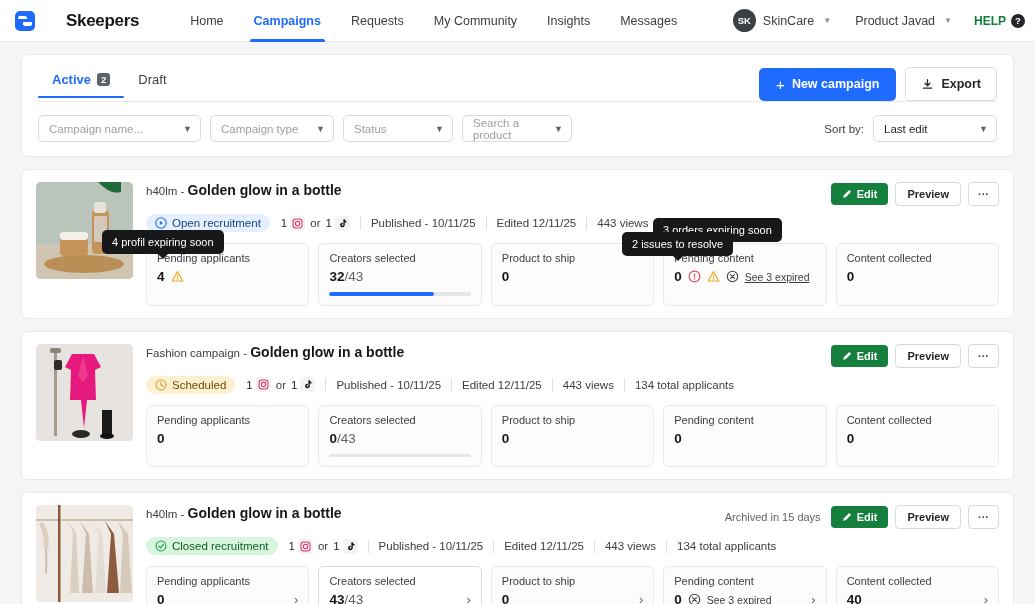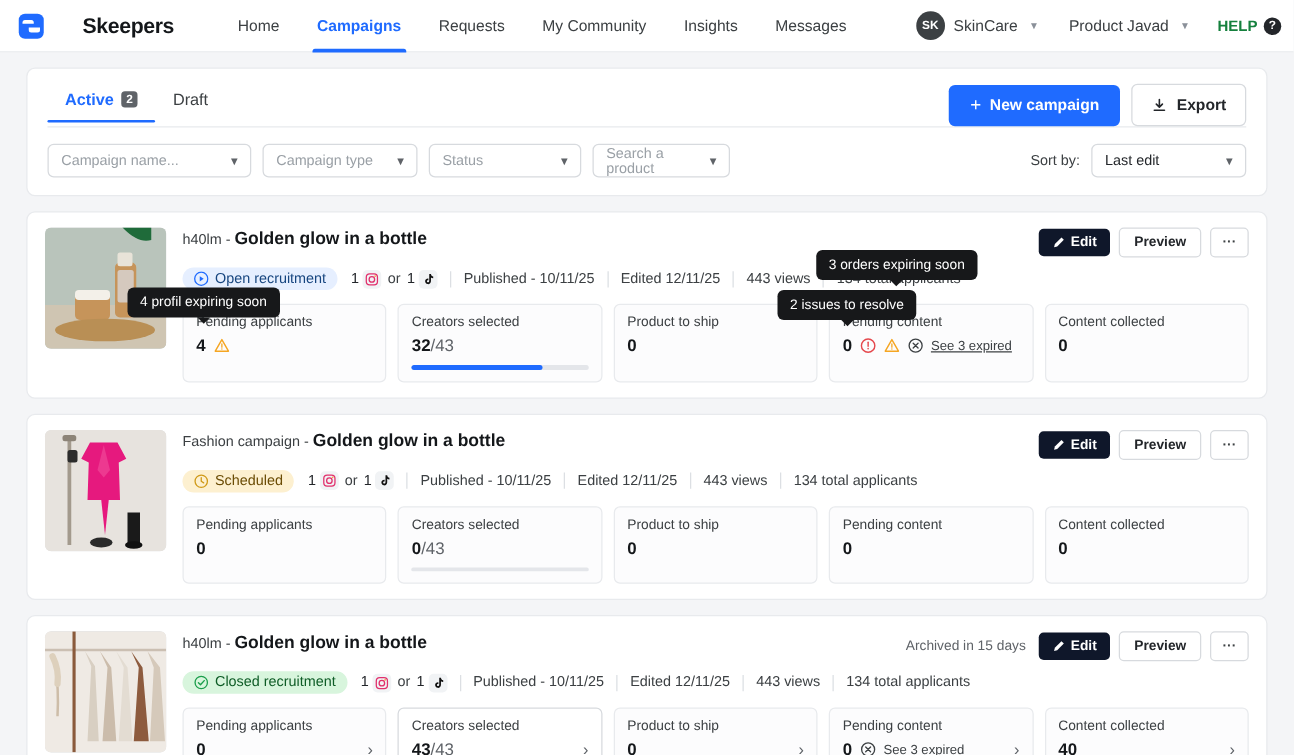--- a/index.html
+++ b/index.html
@@ -102,21 +102,21 @@
 
   .filters { display: flex; align-items: center; gap: 9px; padding-top: 13px; }
   .select {
     border: 1px solid #d7dade; border-radius: 5px; background: #fff;
     height: 27px; display: flex; align-items: center; padding: 0 8px 0 10px;
     font-size: 11.5px; color: #9aa0a6; cursor: pointer; position: relative;
   }
   .select .chev { margin-left: auto; padding-left: 14px; font-size: 9px; color: #5f6368; }
   .select.w1 { width: 163px; }
   .select.w2 { width: 124px; }
-  .select.w3 { width: 122px; }
+  .select.w3 { width: 110px; }
   .select.w4 { width: 110px; }
   .sortwrap { margin-left: auto; display: flex; align-items: center; gap: 9px; }
   .sort-label { font-size: 11.5px; color: #3c4043; }
   .select.sort { width: 124px; color: #23262a; }
 
   
   .card {
     background: #fff; border: 1px solid #e8eaed; border-radius: 7px;
     margin-top: 12px; padding: 12px 14px; display: flex; gap: 13px;
     position: relative;
@@ -126,21 +126,21 @@
     background: #ddd; overflow: hidden; position: relative;
   }
   .card-body { flex: 1; min-width: 0; }
   .card-head { display: flex; align-items: flex-start; }
   .title-line { font-size: 14px; line-height: 1.2; }
   .title-prefix { font-size: 11.5px; color: #3c4043; }
   .title-main { font-weight: bold; font-size: 14px; color: #14171a; }
   .head-actions { margin-left: auto; display: flex; align-items: center; gap: 7px; }
   .archived-note { font-size: 11px; color: #5f6368; margin-right: 3px; white-space: nowrap; }
   .btn-edit {
-    background: #0f172a; color: #fff; border: none; border-radius: 4px;
+    background: #15803d; color: #fff; border: none; border-radius: 4px;
     font-size: 11px; font-weight: bold; padding: 5px 11px;
     display: flex; align-items: center; gap: 5px; cursor: pointer; font-family: inherit;
   }
   .btn-preview {
     background: #fff; color: #23262a; border: 1px solid #d7dade; border-radius: 4px;
     font-size: 11px; font-weight: bold; padding: 5px 11px; cursor: pointer; font-family: inherit;
   }
   .btn-dots {
     background: #fff; color: #3c4043; border: 1px solid #d7dade; border-radius: 4px;
     font-size: 11px; font-weight: bold; padding: 5px 9px; cursor: pointer;
@@ -193,21 +193,21 @@
     position: absolute; background: #17181a; color: #fff;
     font-size: 11px; padding: 6px 10px; border-radius: 5px;
     white-space: nowrap; z-index: 40; line-height: 1.1;
   }
   .tip::after {
     content: ""; position: absolute; bottom: -5px; left: 50%;
     margin-left: -5px; border-left: 5px solid transparent;
     border-right: 5px solid transparent; border-top: 5px solid #17181a;
   }
   #tip-profil { left: 102px; top: 230px; }
-  #tip-orders { left: 653px; top: 200px; }
+  #tip-orders { left: 653px; top: 218px; }
   #tip-issues { left: 622px; top: 232px; }
 </style>
 </head>
 <body>
 
 <div class="topnav">
   <div class="brand">
     <div class="brand-mark"></div>
     <span class="brand-name">Skeepers</span>
   </div>

